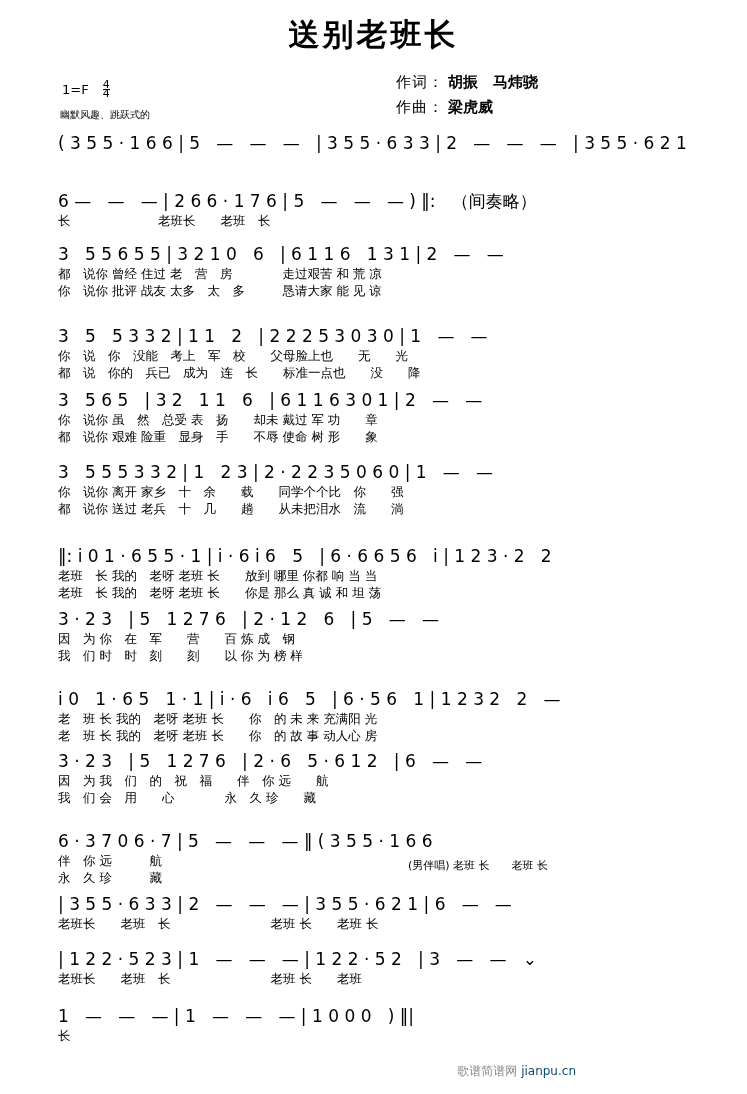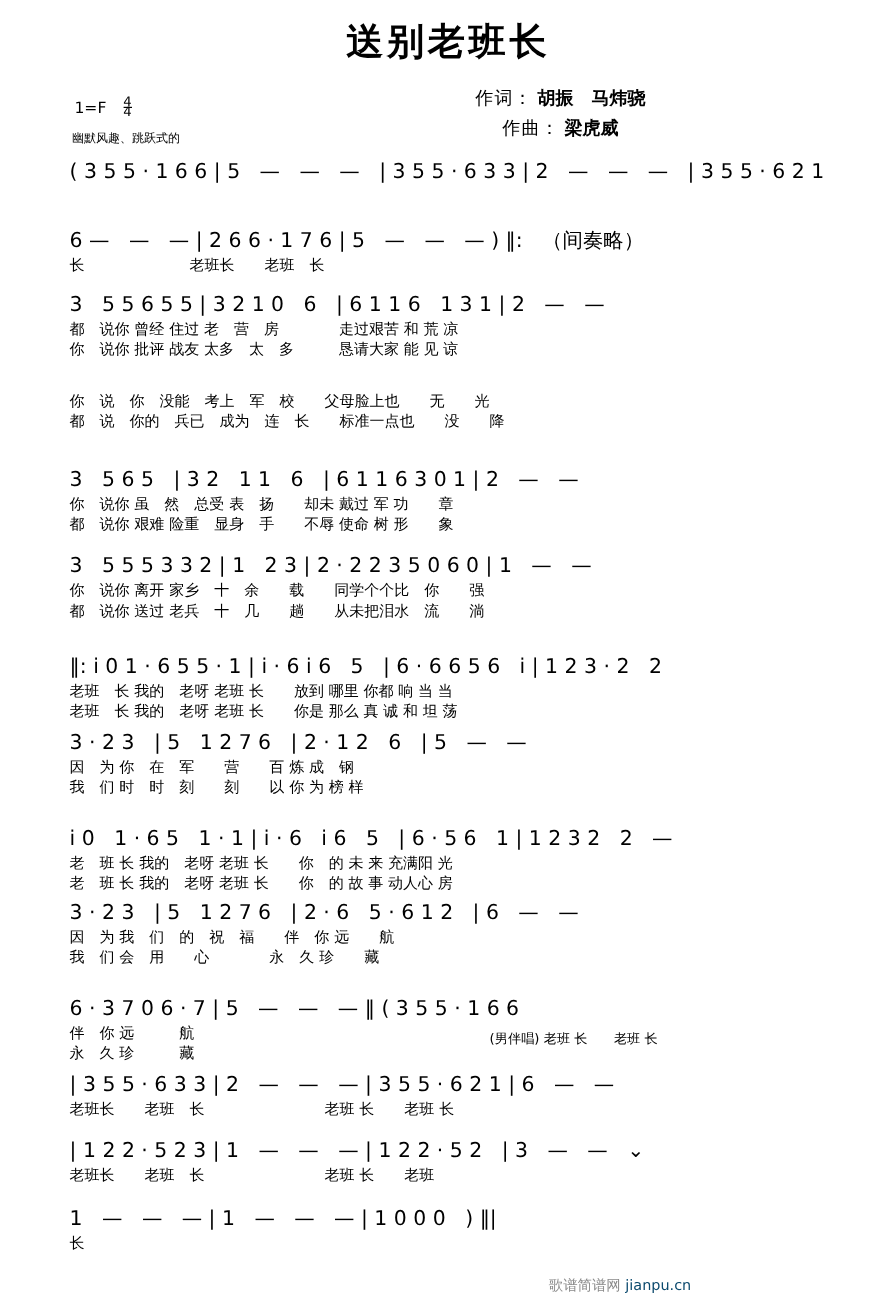--- a/index.html
+++ b/index.html
@@ -20,21 +20,21 @@
     font-weight:bold;
     font-size:31px;
     letter-spacing:3px;
   }
 
   .credits{
     position:absolute;top:70px;right:60px;
     font-family:"DejaVu Sans", sans-serif;
     font-size:15px;
     line-height:25px;
-    text-align:center;
+    text-align:left;
   }
   .credits div span.lbl{letter-spacing:1px;}
   .credits div span.nm{font-weight:bold;margin-left:4px;}
 
   .keysig{
     position:absolute;top:82px;left:62px;
     font-family:"DejaVu Sans", sans-serif;
     font-size:13px;
   }
   .keysig .frac{
@@ -123,20 +123,21 @@
     <div class="lyr">长　　　　　　　老班长　　老班　长</div>
   </div>
 
   <div class="sys" style="top:243px;">
     <div class="notes">3   5 5 6 5 5 | 3 2 1 0   6   | 6 1 1 6   1 3 1 | 2   —   —</div>
     <div class="lyr">都　说你 曾经 住过 老　营　房　　　　走过艰苦 和 荒 凉</div>
     <div class="lyr">你　说你 批评 战友 太多　太　多　　　恳请大家 能 见 谅</div>
   </div>
 
   <div class="sys" style="top:325px;">
+    <div class="notes">3   5   5 3 3 2 | 1 1   2   | 2 2 2 5 3 0 3 0 | 1   —   —</div>
     <div class="lyr">你　说　你　没能　考上　军　校　　父母脸上也　　无　　光</div>
     <div class="lyr">都　说　你的　兵已　成为　连　长　　标准一点也　　没　　降</div>
   </div>
 
   <div class="sys" style="top:389px;">
     <div class="notes">3   5 6 5   | 3 2   1 1   6   | 6 1 1 6 3 0 1 | 2   —   —</div>
     <div class="lyr">你　说你 虽　然　总受 表　扬　　却未 戴过 军 功　　章</div>
     <div class="lyr">都　说你 艰难 险重　显身　手　　不辱 使命 树 形　　象</div>
   </div>
 

